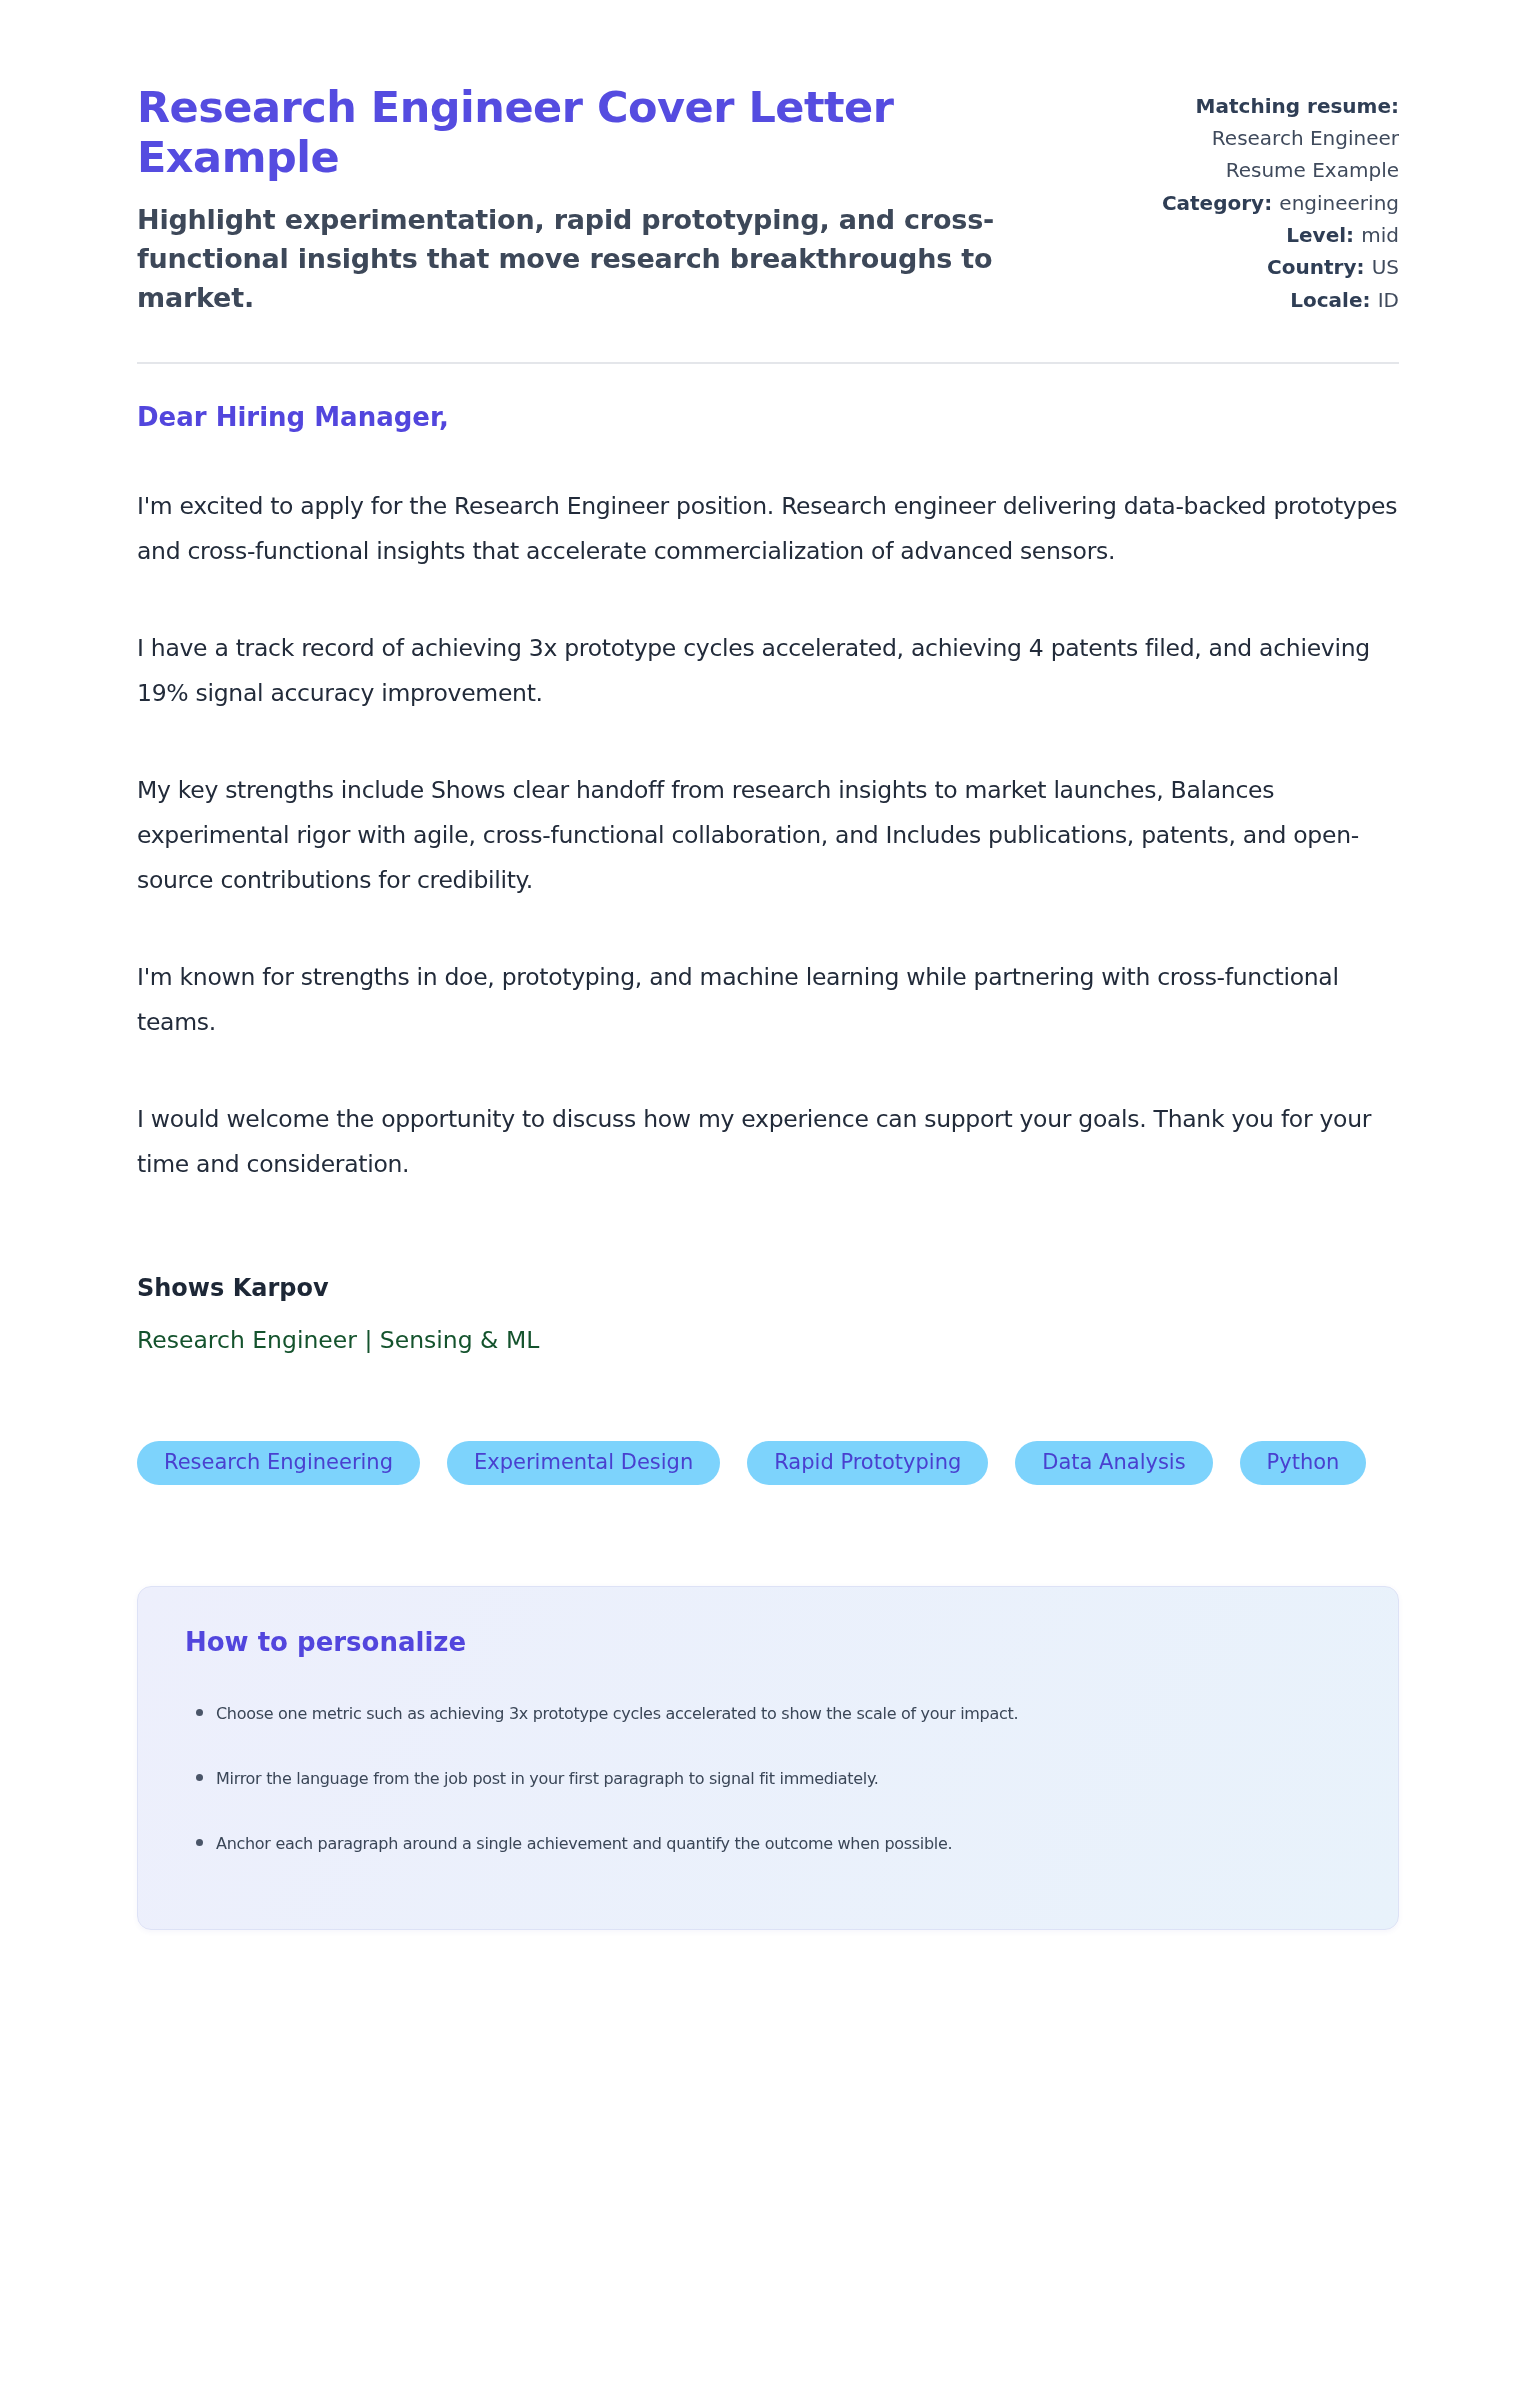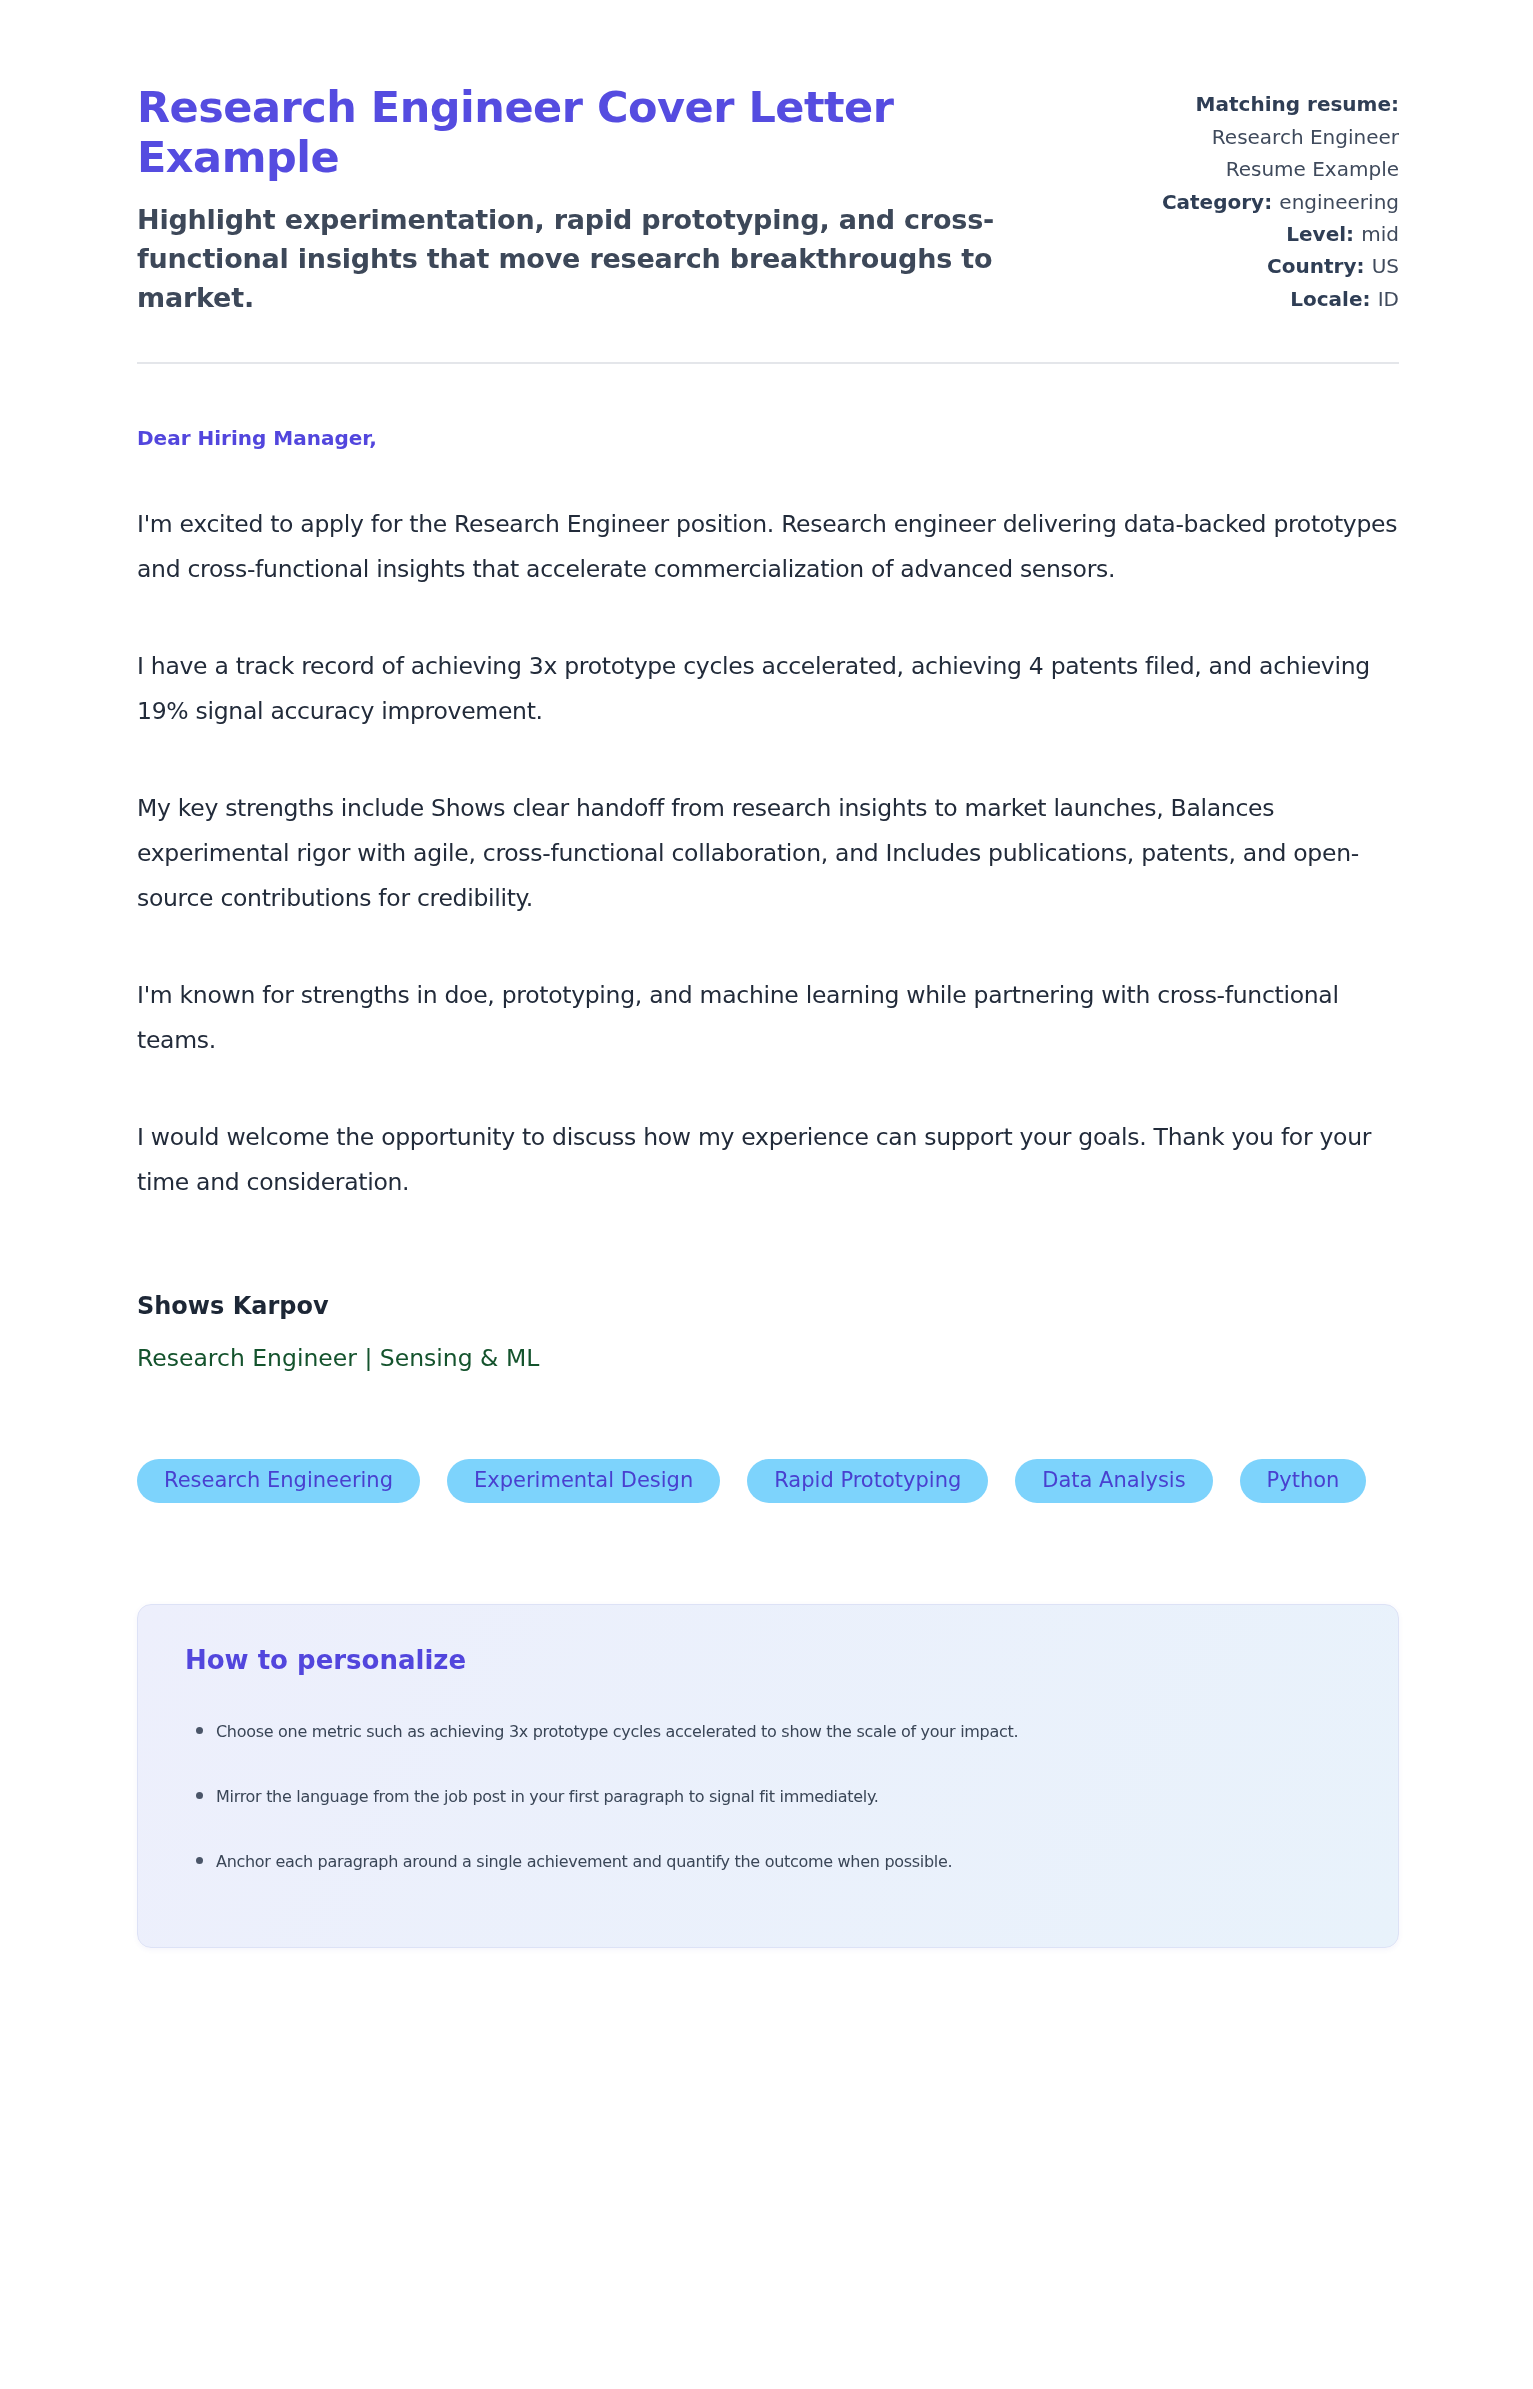--- a/index.html
+++ b/index.html
@@ -15,21 +15,21 @@
     background: #ffffff;
     overflow: hidden;
   }
   .content {
     padding: 83px 135px 0 137px;
   }
   
   .header-row {
     display: flex;
     justify-content: space-between;
-    align-items: flex-start;
+    align-items: center;
     gap: 36px;
   }
   .header-left { max-width: 902px; }
   .page-title {
     margin: 0 0 18px 0;
     font-size: 43px;
     line-height: 1.16;
     font-weight: bold;
     color: #554ce0;
     letter-spacing: -0.5px;
@@ -59,22 +59,22 @@
   }
   .meta-row .meta-label { margin-right: 7.2px; }
   
   .divider {
     border: 0;
     border-top: 2.7px solid #e4e6ea;
     margin: 45px 0 0 0;
   }
   
   .salutation {
-    margin: 62px 0 0 0;
-    font-size: 20px;
+    margin: 38px 0 0 0;
+    font-size: 26px;
     font-weight: bold;
     color: #5246dd;
   }
   .para {
     margin: 52px 0 0 0;
     max-width: 1263px;
     font-size: 23.5px;
     line-height: 45px;
     color: #222b3a;
     letter-spacing: -0.3px;

